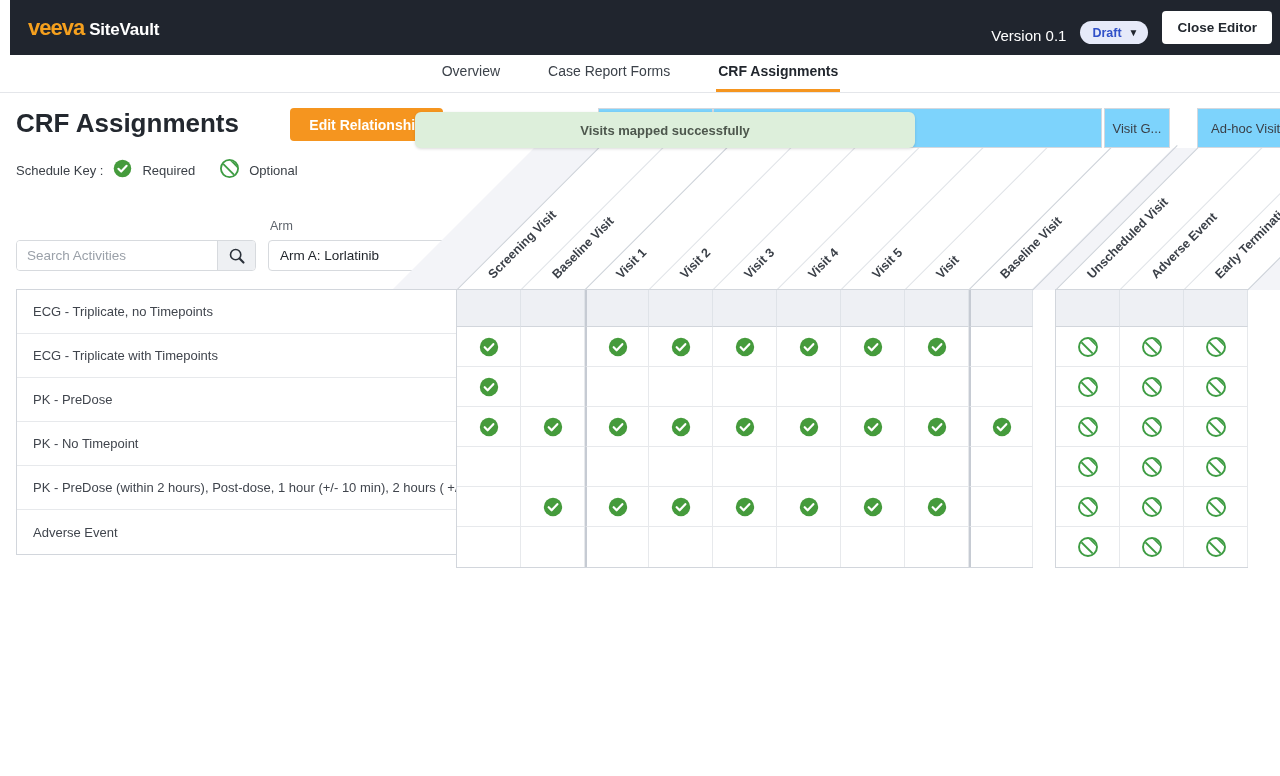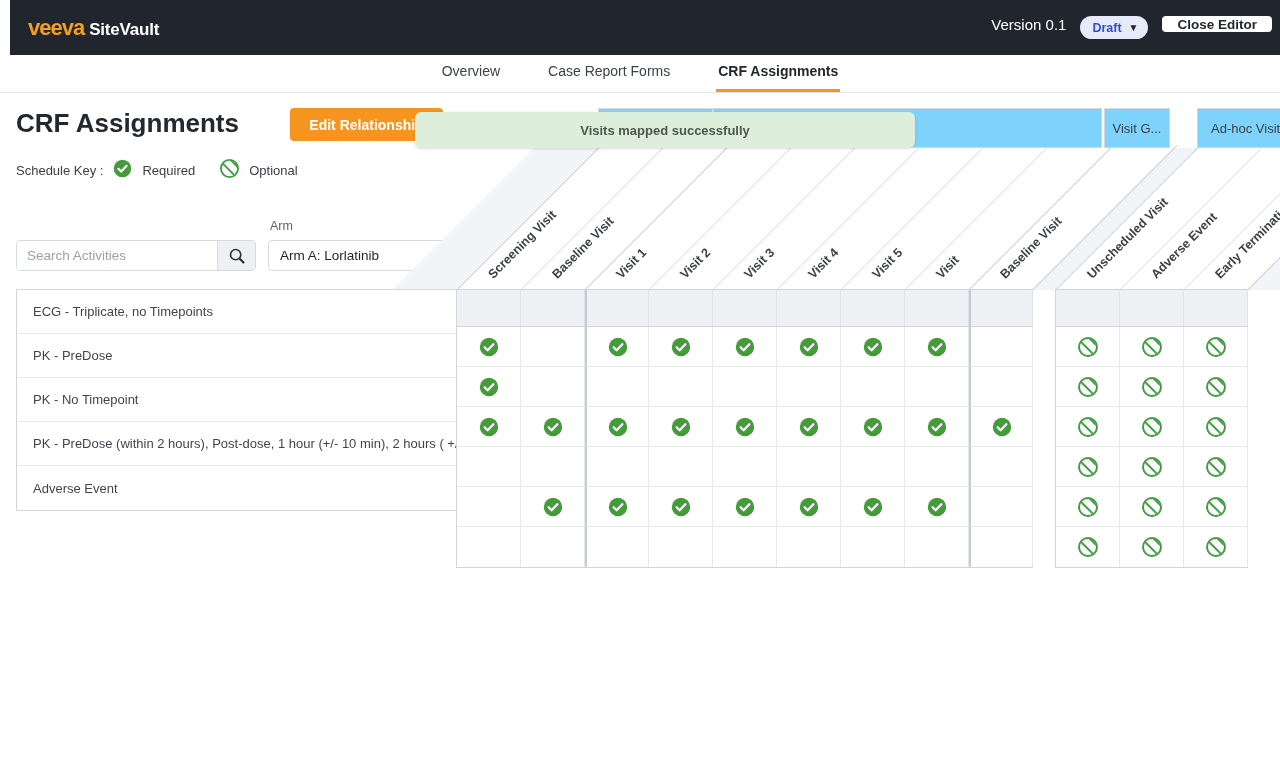--- a/index.html
+++ b/index.html
@@ -6,27 +6,27 @@
   html,body { width:1280px; height:776px; overflow:hidden; background:#fff;
               font-family:"Liberation Sans", sans-serif; }
 
   
   .topbar { position:absolute; left:10px; top:0; width:1280px; height:55px;
             background:#20252e; display:flex; align-items:center; padding:0 18px; z-index:50; }
   .brand { display:flex; align-items:baseline; }
   .brand-veeva { color:#f5a01e; font-weight:800; font-size:22px; letter-spacing:-1px; }
   .brand-suffix { color:#fff; font-weight:700; font-size:17px; margin-left:5px; letter-spacing:-0.2px; }
   .study-title { color:#fff; font-size:15px; margin-left:28px; font-weight:400; }
-  .topbar-right { margin-left:auto; display:flex; align-items:flex-start; gap:14px; }
+  .topbar-right { margin-left:auto; display:flex; align-items:flex-end; gap:14px; }
   .version-label { color:#fff; font-size:15px; }
   .status-pill { background:#e6eaf9; border-radius:12px; height:23px; padding:0 10px 0 12px;
                  display:flex; align-items:center; gap:7px; cursor:pointer; }
   .status-pill .txt { color:#3050c8; font-size:12.5px; font-weight:700; }
   .status-pill .car { color:#20252e; font-size:10px; }
-  .close-editor { background:#fff; border:none; border-radius:4px; height:16px; padding:0 15px;
+  .close-editor { background:#fff; border:none; border-radius:4px; height:33px; padding:0 15px;
                   font-family:inherit; font-size:13.5px; font-weight:700; color:#22272e; cursor:pointer; }
 
   
   .tabsbar { position:absolute; left:0; top:55px; width:1280px; height:38px; background:#fff;
              border-bottom:1px solid #e4e6ea; display:flex; justify-content:center; gap:44px; z-index:40; }
   .tab { font-size:14px; color:#3c424a; display:flex; align-items:center; padding:0 2px 2px 2px;
          border-bottom:3px solid transparent; cursor:pointer; }
   .tab.active { color:#22272e; font-weight:700; border-bottom-color:#f5951f; }
 
   
@@ -206,20 +206,21 @@
       <div class="diag-label" style="left:944px; top:173px;">Visit</div>
       <div class="diag-label" style="left:1008px; top:173px;">Baseline Visit</div>
       <div class="diag-label" style="left:1095px; top:173px;">Unscheduled Visit</div>
       <div class="diag-label" style="left:1159px; top:173px;">Adverse Event</div>
       <div class="diag-label" style="left:1223px; top:173px;">Early Termination</div>
     </div>
 
   <div class="forms-table">
     <div id="forms-rows">
         <div class="form-row">ECG - Triplicate, no Timepoints</div>
+        <div class="form-row">ECG - Triplicate with Timepoints</div>
         <div class="form-row">PK - PreDose</div>
         <div class="form-row">PK - No Timepoint</div>
         <div class="form-row">PK - PreDose (within 2 hours), Post-dose, 1 hour (+/- 10 min), 2 hours ( +/-…</div>
         <div class="form-row">Adverse Event</div>
       </div>
   </div>
 
   <div class="matrix" style="left:456px; width:577px;">
     <div class="m-head" id="m1-head" style="grid-template-columns:repeat(9,64px);">
         <div class="hcell"></div>

